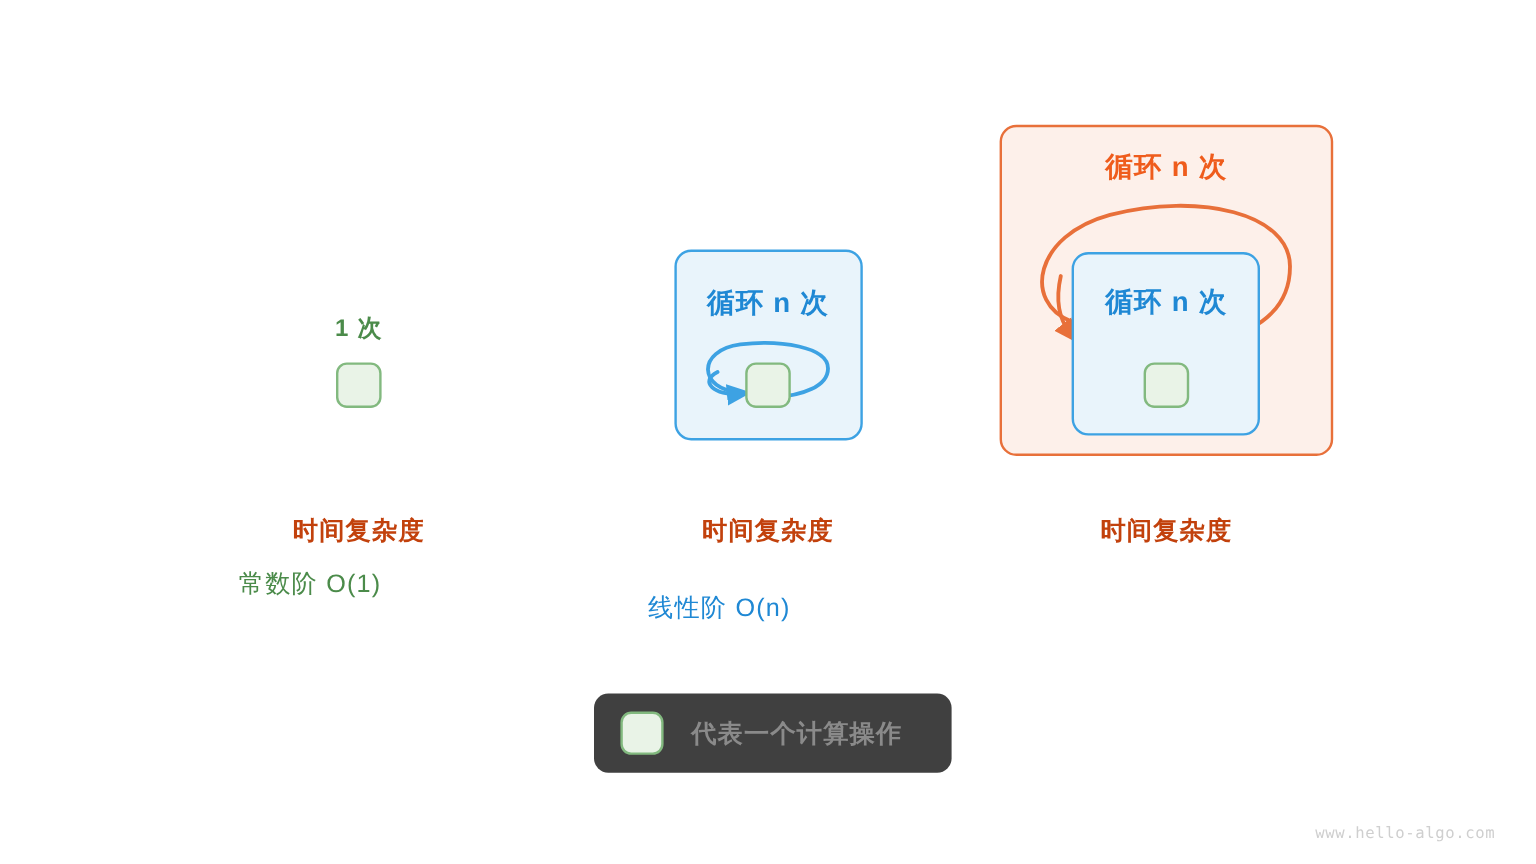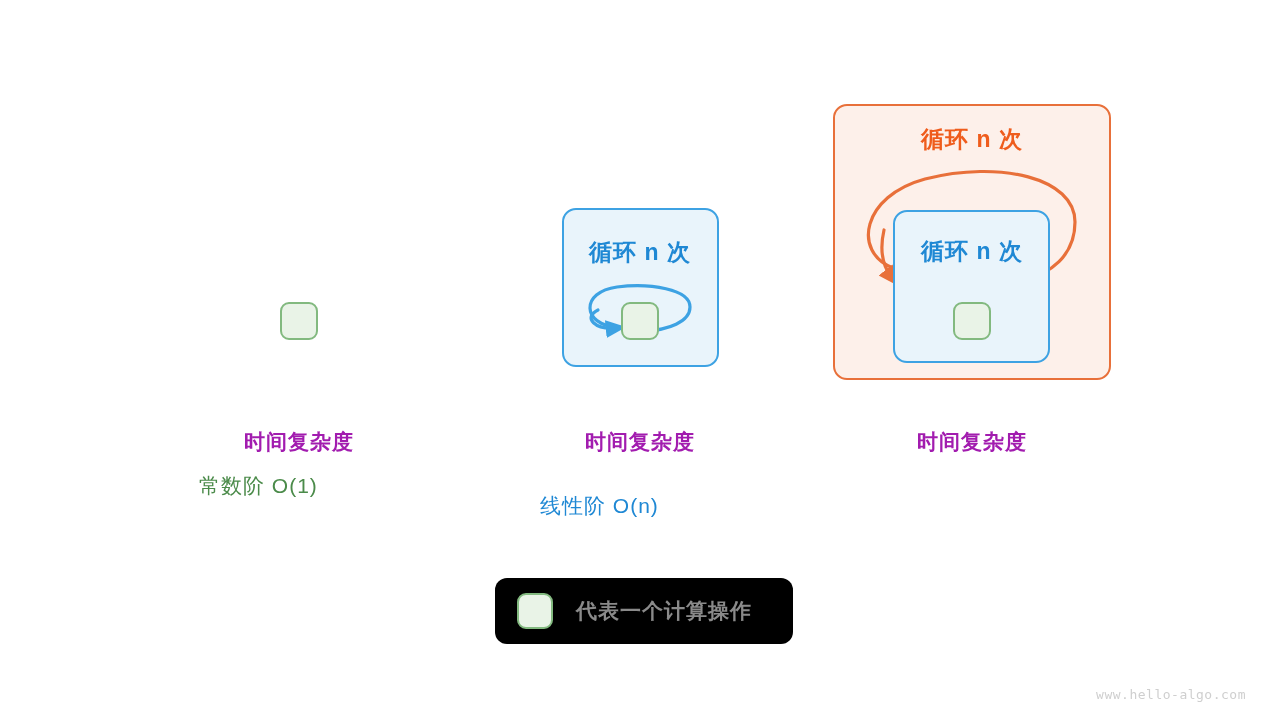--- a/index.html
+++ b/index.html
@@ -65,21 +65,21 @@
     color: #4b8b4a;
     letter-spacing: 1px;
     white-space: nowrap;
     text-align: center;
   }
 
   
   .cap-title {
     font-size: 21px;
     font-weight: 700;
-    color: #a21caf;
+    color: #c2410c;
     letter-spacing: 1px;
     white-space: nowrap;
     text-align: center;
   }
   .cap-value {
     font-size: 21px;
     font-weight: 400;
     letter-spacing: 1px;
     white-space: nowrap;
     text-align: left;
@@ -93,21 +93,21 @@
     line-height: 0;
   }
 
   
   .legend {
     position: absolute;
     left: 495px;
     top: 578px;
     width: 298px;
     height: 66px;
-    background: #000000;
+    background: #404040;
     border-radius: 12px;
     display: flex;
     align-items: center;
     box-sizing: border-box;
     padding-left: 22px;
   }
   .legend .op-square {
     width: 36px;
     height: 36px;
     flex: 0 0 auto;
@@ -141,20 +141,21 @@
     width: 1280px;
     height: 720px;
     pointer-events: none;
   }
 </style>
 </head>
 <body>
 
 <div class="stage">
 
+  <div class="abs count-label" style="left:219px; top:260px; width:160px;">1 次</div>
 
   <div class="abs op-square" style="left:280px; top:302px;"></div>
 
   <div class="abs box-blue" style="left:562px; top:208px; width:157px; height:159px;"></div>
 
   <div class="abs loop-caption cap-blue" style="left:560px; top:237px; width:160px;">循环  n  次</div>
 
   <div class="abs op-square" style="left:621px; top:302px; z-index:3;"></div>
 
   <div class="abs box-orange" style="left:833px; top:104px; width:278px; height:276px;"></div>

